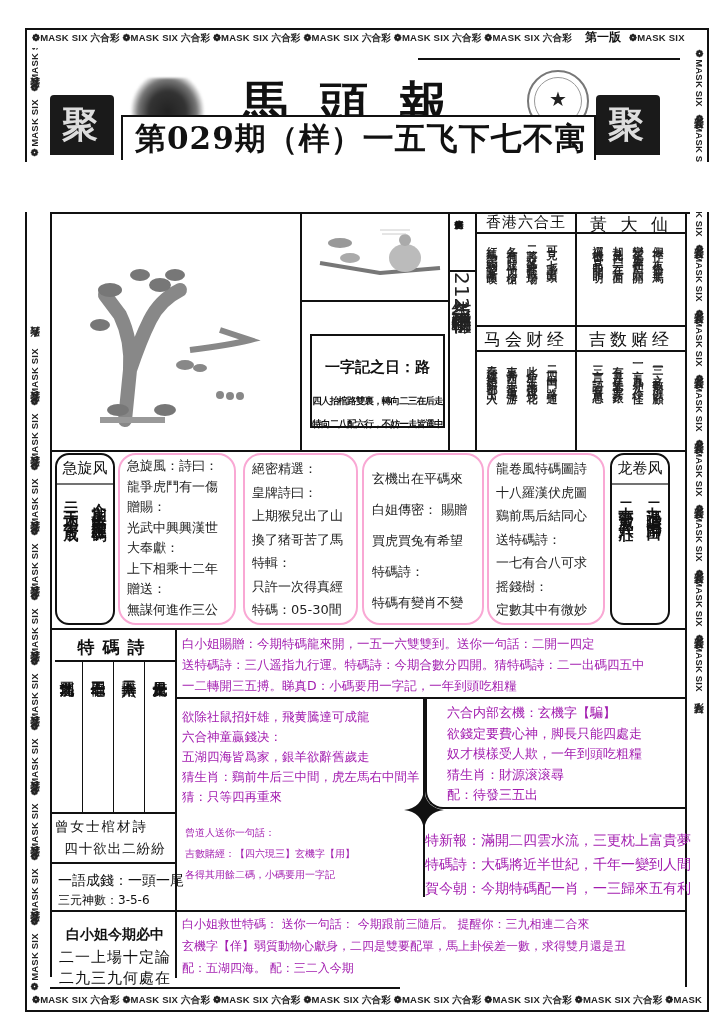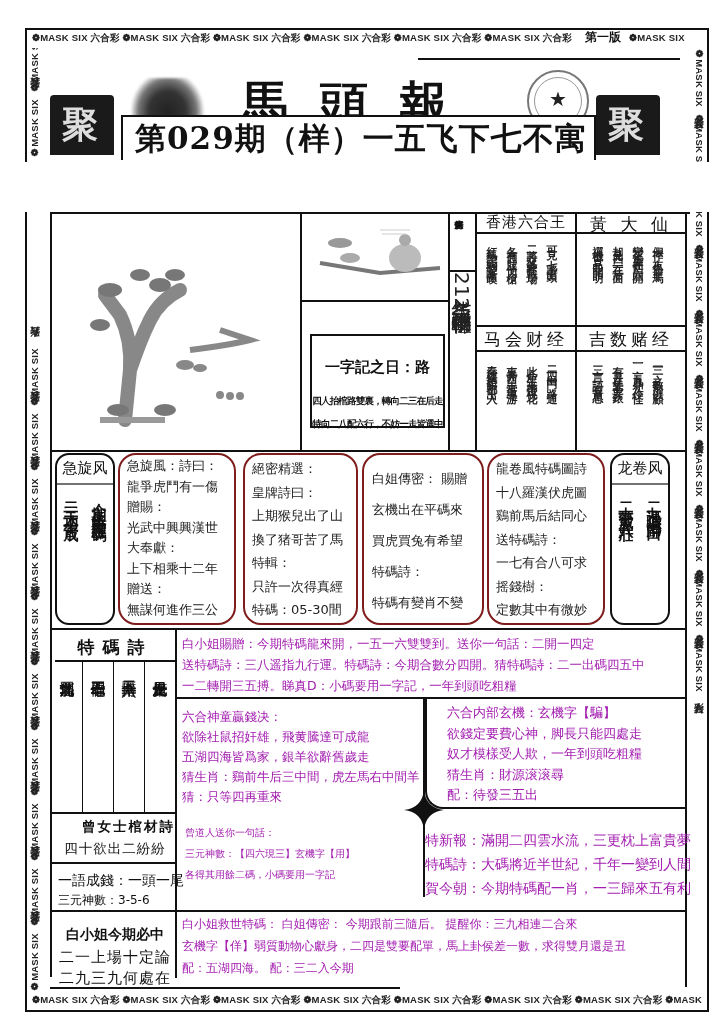--- a/index.html
+++ b/index.html
@@ -41,36 +41,36 @@
   .oneword p { font-size: 9.5px; font-weight: bold; margin-top: 12px; line-height: 23px; white-space: nowrap; letter-spacing: -0.8px; }
 
   .vertical-col { position: absolute; writing-mode: vertical-rl; }
   .caption-col { left: 452px; top: 272px; font-size: 20px; line-height: 20px; font-family: "DejaVu Sans", sans-serif; color: #222; }
   .small-col { left: 452px; top: 213px; font-size: 9px; font-weight: bold; line-height: 14px; }
 
   .poem-head { position: absolute; font-family: "DejaVu Serif", serif; font-size: 17px; text-align: center; letter-spacing: 4px; }
   .poem { position: absolute; display: flex; flex-direction: row-reverse; gap: 6px; }
   .poem .col { writing-mode: vertical-rl; font-family: "DejaVu Serif", serif; font-size: 11px; font-weight: bold; letter-spacing: 4.5px; line-height: 14px; color: #222; }
 
-  .pill { position: absolute; border: 2px solid #7f1d1d; border-radius: 18px; padding: 6px 8px; font-size: 14.5px; line-height: 27px; color: #222; overflow: hidden; }
+  .pill { position: absolute; border: 2px solid #f9a8d4; border-radius: 18px; padding: 6px 8px; font-size: 14.5px; line-height: 27px; color: #222; overflow: hidden; }
   .pill .row { white-space: nowrap; }
   .pill-label { position: absolute; border: 2px solid #111; border-radius: 14px; overflow: hidden; text-align: center; }
   .pill-label .head { font-size: 15px; padding: 4px 0 5px; border-bottom: 2px solid #737373; }
   .pill-label .cols { display: flex; flex-direction: row-reverse; justify-content: center; gap: 10px; padding-top: 6px; }
   .pill-label .cols .col { writing-mode: vertical-rl; font-family: "DejaVu Serif", serif; font-weight: bold; font-size: 15px; letter-spacing: 4px; line-height: 18px; }
 
   .tm-title { position: absolute; left: 55px; top: 632px; width: 120px; height: 30px; text-align: center; font-family: "DejaVu Serif", serif; font-weight: bold; font-size: 17px; letter-spacing: 8px; line-height: 30px; border-bottom: 2px solid #111; }
   .tm-cols { position: absolute; left: 55px; top: 662px; width: 120px; height: 150px; display: flex; flex-direction: row-reverse; }
   .tm-cols .col { flex: 1; border-left: 1.5px solid #111; writing-mode: vertical-rl; font-family: "DejaVu Serif", serif; font-size: 15px; line-height: 30px; padding-top: 8px; text-align: start; letter-spacing: 0; }
   .tm-cols .col:last-child { border-left: none; }
 
   .text-block { position: absolute; font-size: 13px; line-height: 21px; color: #a21caf; white-space: nowrap; }
   .sparkle { position: absolute; left: 404px; top: 790px; width: 40px; height: 40px; }
 
-  .zeng-title { position: absolute; left: 55px; top: 818px; width: 120px; text-align: right; font-family: "DejaVu Serif", serif; font-weight: bold; font-size: 13.5px; letter-spacing: 2px; }
+  .zeng-title { position: absolute; left: 55px; top: 818px; width: 120px; text-align: left; font-family: "DejaVu Serif", serif; font-weight: normal; font-size: 13.5px; letter-spacing: 2px; }
   .zeng-line { position: absolute; left: 55px; top: 840px; width: 120px; text-align: center; font-family: "DejaVu Serif", serif; font-size: 13.5px; letter-spacing: 1px; }
   .yiyu { position: absolute; left: 58px; top: 870px; font-size: 14px; line-height: 20px; white-space: nowrap; }
   .bai-title { position: absolute; left: 55px; top: 926px; width: 120px; text-align: center; font-weight: bold; font-size: 14px; }
   .bai-line { position: absolute; left: 55px; width: 120px; text-align: center; font-family: "DejaVu Serif", serif; font-size: 15px; letter-spacing: 1px; }
 </style>
 </head>
 <body>
 
 <div class="frame"></div>
 <div class="strip strip-top">❁MASK SIX 六合彩 ❁MASK SIX 六合彩 ❁MASK SIX 六合彩 ❁MASK SIX 六合彩 ❁MASK SIX 六合彩 ❁MASK SIX 六合彩 ❁MASK SIX 六合彩 ❁</div>
@@ -196,22 +196,22 @@
 <div class="pill" style="left:243px;top:453px;width:115px;height:172px;padding:2px 7px;font-size:13px;line-height:23.5px;">
   <div class="row">絕密精選：</div>
   <div class="row">皇牌詩曰：</div>
   <div class="row">上期猴兒出了山</div>
   <div class="row">換了猪哥苦了馬</div>
   <div class="row">特輯：</div>
   <div class="row">只許一次得真經</div>
   <div class="row">特碼：05-30間</div>
 </div>
 <div class="pill" style="left:362px;top:453px;width:122px;height:172px;padding:8px 8px;font-size:13px;line-height:31px;">
+  <div class="row">玄機出在平碼來</div>
   <div class="row">白姐傳密：  賜贈</div>
-  <div class="row">玄機出在平碼來</div>
   <div class="row">買虎買兔有希望</div>
   <div class="row">特碼詩：</div>
   <div class="row">特碼有變肖不變</div>
 </div>
 <div class="pill" style="left:487px;top:453px;width:118px;height:172px;padding:2px 7px;font-size:13px;line-height:23.5px;">
   <div class="row">龍卷風特碼圖詩</div>
   <div class="row">十八羅漢伏虎圖</div>
   <div class="row">鷄前馬后結同心</div>
   <div class="row">送特碼詩：</div>
   <div class="row">一七有合八可求</div>
@@ -237,22 +237,22 @@
 <div class="hline" style="left:50px;top:812px;width:125px;"></div>
 
 <div class="text-block" style="left:182px;top:633px;font-size:12.5px;line-height:21px;">
   <div>白小姐賜贈：今期特碼龍來開，一五一六雙雙到。送你一句話：二開一四定</div>
   <div>送特碼詩：三八遥指九行運。特碼詩：今期合數分四開。猜特碼詩：二一出碼四五中</div>
   <div>一二轉開三五搏。睇真D：小碼要用一字記，一年到頭吃粗糧</div>
 </div>
 <div class="hline" style="left:175px;top:697px;width:510px;"></div>
 
 <div class="text-block" style="left:182px;top:707px;font-size:12.5px;line-height:20px;">
+  <div>欲除社鼠招奸雄，飛黄騰達可成龍</div>
   <div>六合神童贏錢决：</div>
-  <div>欲除社鼠招奸雄，飛黄騰達可成龍</div>
   <div>五湖四海皆爲家，銀羊欲辭舊歲走</div>
   <div>猜生肖：鷄前牛后三中間，虎左馬右中間羊</div>
   <div>猜：只等四再重來</div>
 </div>
 <div class="vline" style="left:423px;top:697px;height:200px;width:1.5px;"></div>
 <div class="box" style="left:425px;top:697px;width:260px;height:112px;border-width:0 0 2px 2px;border-radius:0 0 0 18px;"></div>
 <svg class="sparkle" viewBox="0 0 40 40">
   <path d="M20 0 Q22 18 40 20 Q22 22 20 40 Q18 22 0 20 Q18 18 20 0 Z" fill="#111"></path>
 </svg>
 
@@ -267,34 +267,34 @@
 <div class="zeng-title">曾女士棺材詩</div>
 <div class="zeng-line">四十欲出二紛紛</div>
 <div class="hline" style="left:50px;top:862px;width:125px;"></div>
 <div class="yiyu">
   <div>一語成錢：一頭一尾</div>
   <div style="font-size:12px;">三元神數：3-5-6</div>
 </div>
 
 <div class="text-block" style="left:185px;top:822px;font-size:10px;line-height:21px;">
   <div>曾道人送你一句話：</div>
-  <div>三元神數：【四六現三】玄機字【用】</div>
+  <div>吉數賭經：【四六現三】玄機字【用】</div>
   <div>各得其用餘二碼，小碼要用一字記</div>
 </div>
 
 <div class="text-block" style="left:425px;top:828px;font-size:14px;line-height:24px;">
   <div>特新報：滿開二四雲水流，三更枕上富貴夢</div>
   <div>特碼詩：大碼將近半世紀，千年一變到人間</div>
   <div>賀今朝：今期特碼配一肖，一三歸來五有利</div>
 </div>
 
 <div class="hline" style="left:50px;top:910px;width:635px;"></div>
 
 <div class="bai-title">白小姐今期必中</div>
 <div class="bai-line" style="top:948px;">二一上場十定論</div>
 <div class="bai-line" style="top:969px;">二九三九何處在</div>
 
 <div class="text-block" style="left:182px;top:913px;font-size:12px;line-height:22px;">
-  <div>白小姐救世特碼：   白姐傳密：  今期跟前三隨后。   提醒你：三九相連二合來</div>
+  <div>白小姐救世特碼：   送你一句話：  今期跟前三隨后。   提醒你：三九相連二合來</div>
   <div>玄機字【佯】弱質動物心獻身，二四是雙要配單，馬上卦侯差一數，求得雙月還是丑</div>
   <div>配：五湖四海。   配：三二入今期</div>
 </div>
 <div class="hline" style="left:50px;top:987px;width:350px;"></div>
 
 </body></html>

